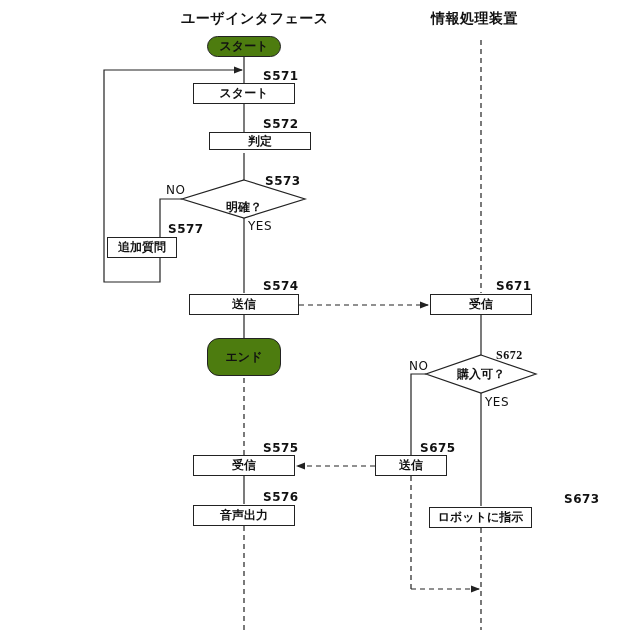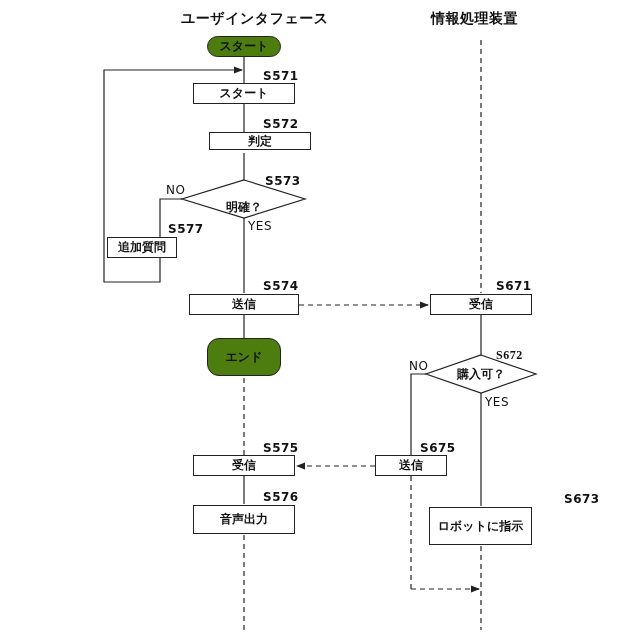--- a/index.html
+++ b/index.html
@@ -74,27 +74,27 @@
 
 <div class="step" style="left:263px;top:279px;">S574</div>
 <div class="box" style="left:189px;top:294px;width:110px;height:21px;">送信</div>
 
 <div class="term" style="left:207px;top:338px;width:74px;height:38px;">エンド</div>
 
 <div class="step" style="left:263px;top:441px;">S575</div>
 <div class="box" style="left:193px;top:455px;width:102px;height:21px;">受信</div>
 
 <div class="step" style="left:263px;top:490px;">S576</div>
-<div class="box" style="left:193px;top:505px;width:102px;height:29px;">音声出力</div>
+<div class="box" style="left:193px;top:505px;width:102px;height:21px;">音声出力</div>
 
 <div class="step" style="left:496px;top:279px;">S671</div>
 <div class="box" style="left:430px;top:294px;width:102px;height:21px;">受信</div>
 
 <div class="step" style="left:496px;top:348px;font-family:Liberation Serif, serif;">S672</div>
 <div class="dtext" style="left:440px;top:365px;width:82px;height:18px;">購入可？</div>
 <div class="lbl" style="left:409px;top:359px;">NO</div>
 <div class="lbl" style="left:485px;top:395px;">YES</div>
 
 <div class="step" style="left:420px;top:441px;">S675</div>
 <div class="box" style="left:375px;top:455px;width:72px;height:21px;">送信</div>
 
 <div class="step" style="left:525px;top:492px;margin-left:39px;">S673</div>
-<div class="box" style="left:429px;top:507px;width:103px;height:38px;">ロボットに指示</div>
+<div class="box" style="left:429px;top:507px;width:103px;height:21px;">ロボットに指示</div>
 
 </body></html>

